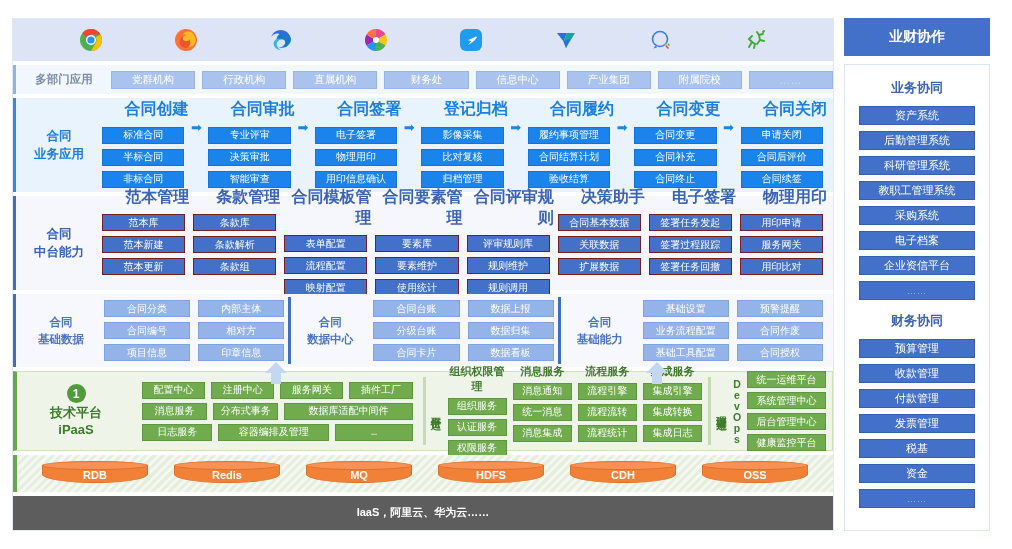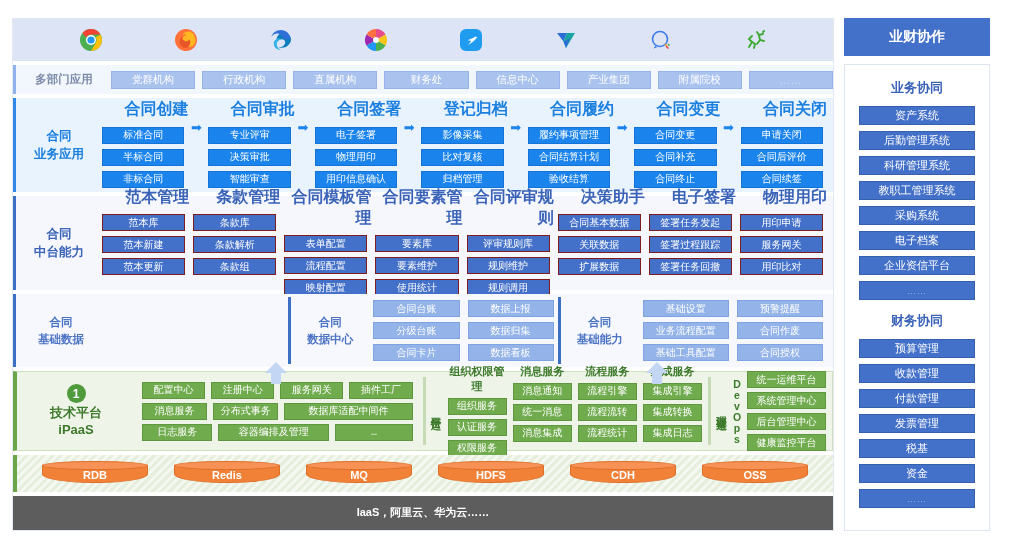--- a/index.html
+++ b/index.html
@@ -371,20 +371,32 @@
       </div>
     </div>
 
     <div class="band band-base">
       <div class="base-groups">
 
         <div class="bgroup">
           <div class="side-label base">
             <div>合同</div>
             <div>基础数据</div>
+          </div>
+          <div class="bgrid">
+            <div class="bcol">
+              <div class="cell light">合同分类</div>
+              <div class="cell light">合同编号</div>
+              <div class="cell light">项目信息</div>
+            </div>
+            <div class="bcol">
+              <div class="cell light">内部主体</div>
+              <div class="cell light">相对方</div>
+              <div class="cell light">印章信息</div>
+            </div>
           </div>
         </div>
 
         <div class="bgroup">
           <div class="side-label base">
             <div>合同</div>
             <div>数据中心</div>
           </div>
           <div class="bgrid">
             <div class="bcol">

